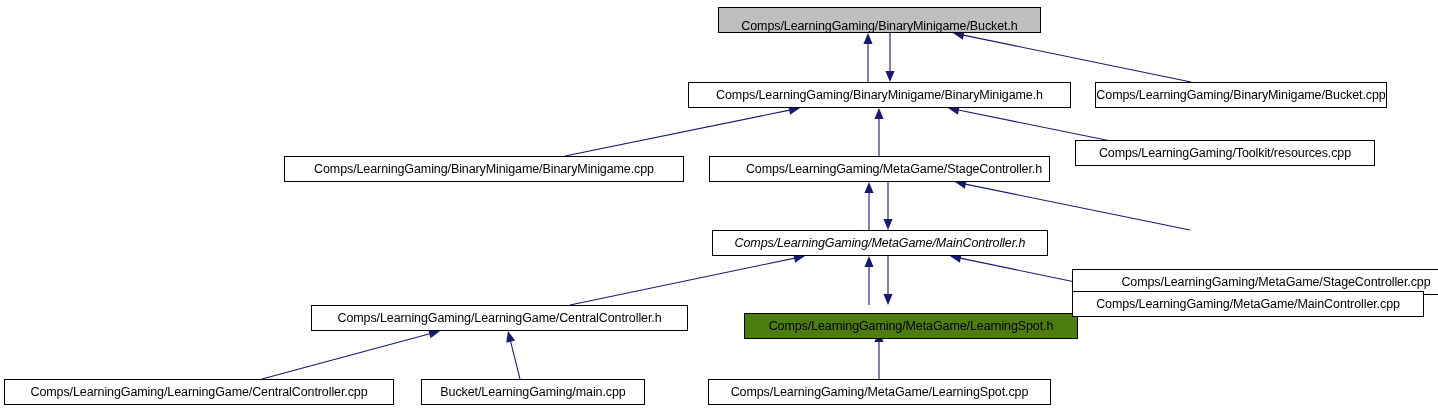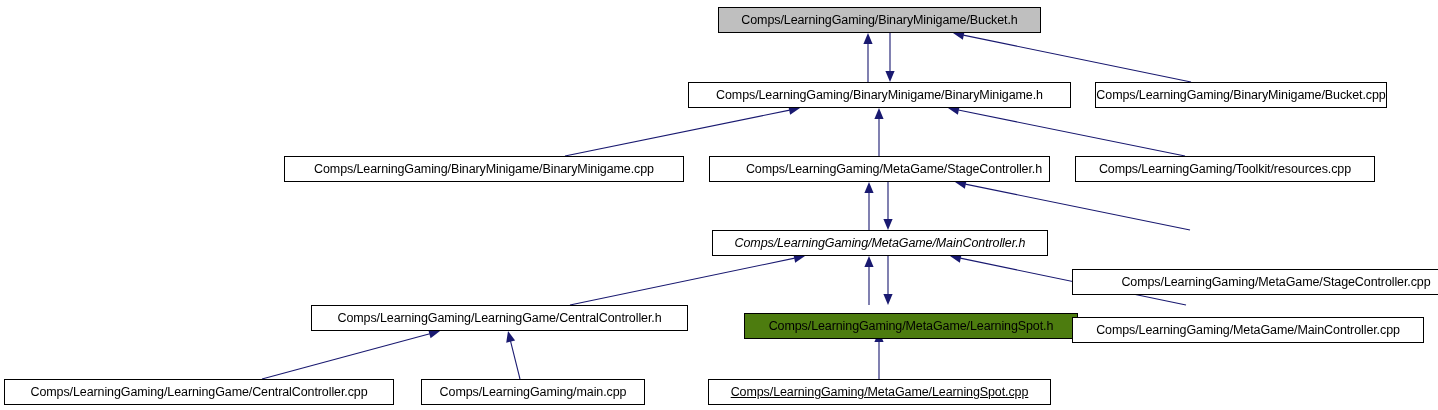--- a/index.html
+++ b/index.html
@@ -112,56 +112,56 @@
       <g>
         <line x1="520" y1="379" x2="510.5466240628815" y2="341.18649625152597" stroke="#191970" stroke-width="1.1"></line>
         <polygon points="508,331 515.1305473760682,340.55590362643153 506.20523637473116,342.78723137676576" fill="#191970"></polygon>
       </g>
       <g>
         <line x1="879" y1="379" x2="879" y2="341.5" stroke="#191970" stroke-width="1.1"></line>
         <polygon points="879,331 883.6,342 874.4,342" fill="#191970"></polygon>
       </g>
     </svg>
   <div id="node-layer">
-      <div class="graph-node highlight" style="left: 718px; top: 7px; width: 323px; height: 26px; background: rgb(191, 191, 191); border-color: rgb(0, 0, 0);">
+      <div class="graph-node highlight" style="left: 718px; top: 7px; width: 323px; height: 26px; background: rgb(191, 191, 191); border-color: rgb(0, 0, 0); align-items: flex-end;">
         <span class="node-label">Comps/LearningGaming/BinaryMinigame/Bucket.h</span>
       </div>
       <div class="graph-node" style="left: 688px; top: 82px; width: 383px; height: 26px; background: rgb(255, 255, 255); border-color: rgb(0, 0, 0);">
         <span class="node-label">Comps/LearningGaming/BinaryMinigame/BinaryMinigame.h</span>
       </div>
       <div class="graph-node" style="left: 1095px; top: 82px; width: 292px; height: 26px; background: rgb(255, 255, 255); border-color: rgb(0, 0, 0);">
         <span class="node-label">Comps/LearningGaming/BinaryMinigame/Bucket.cpp</span>
       </div>
       <div class="graph-node" style="left: 284px; top: 156px; width: 400px; height: 26px; background: rgb(255, 255, 255); border-color: rgb(0, 0, 0);">
         <span class="node-label">Comps/LearningGaming/BinaryMinigame/BinaryMinigame.cpp</span>
       </div>
       <div class="graph-node" style="left: 709px; top: 156px; width: 341px; height: 26px; background: rgb(255, 255, 255); border-color: rgb(0, 0, 0); padding-left: 29px;">
         <span class="node-label">Comps/LearningGaming/MetaGame/StageController.h</span>
       </div>
-      <div class="graph-node" style="left: 1075px; top: 156px; width: 300px; height: 26px; background: rgb(255, 255, 255); border-color: rgb(0, 0, 0);">
+      <div class="graph-node" style="left: 1075px; top: 140px; width: 300px; height: 26px; background: rgb(255, 255, 255); border-color: rgb(0, 0, 0);">
         <span class="node-label">Comps/LearningGaming/Toolkit/resources.cpp</span>
       </div>
       <div class="graph-node" style="left: 712px; top: 230px; width: 336px; height: 26px; background: rgb(255, 255, 255); border-color: rgb(0, 0, 0); font-style: italic;">
         <span class="node-label">Comps/LearningGaming/MetaGame/MainController.h</span>
       </div>
       <div class="graph-node" style="left: 1072px; top: 230px; width: 408px; height: 26px; background: rgb(255, 255, 255); border-color: rgb(0, 0, 0); margin-top: 39px;">
         <span class="node-label">Comps/LearningGaming/MetaGame/StageController.cpp</span>
       </div>
       <div class="graph-node" style="left: 311px; top: 305px; width: 377px; height: 26px; background: rgb(255, 255, 255); border-color: rgb(0, 0, 0); justify-content: center;">
         <span class="node-label">Comps/LearningGaming/LearningGame/CentralController.h</span>
       </div>
       <div class="graph-node" style="left: 744px; top: 305px; width: 334px; height: 26px; background: #4d7c0f; border-color: rgb(0, 0, 0); margin-top: 8px;">
         <span class="node-label">Comps/LearningGaming/MetaGame/LearningSpot.h</span>
       </div>
-      <div class="graph-node" style="left: 1072px; top: 317px; width: 352px; height: 26px; background: rgb(255, 255, 255); border-color: rgb(0, 0, 0);">
+      <div class="graph-node" style="left: 1072px; top: 291px; width: 352px; height: 26px; background: rgb(255, 255, 255); border-color: rgb(0, 0, 0);">
         <span class="node-label">Comps/LearningGaming/MetaGame/MainController.cpp</span>
       </div>
       <div class="graph-node" style="left: 4px; top: 379px; width: 390px; height: 26px; background: rgb(255, 255, 255); border-color: rgb(0, 0, 0);">
         <span class="node-label">Comps/LearningGaming/LearningGame/CentralController.cpp</span>
       </div>
       <div class="graph-node" style="left: 421px; top: 379px; width: 224px; height: 26px; background: rgb(255, 255, 255); border-color: rgb(0, 0, 0);">
-        <span class="node-label">Comps/LearningGaming/main.cpp</span>
+        <span class="node-label">Bucket/LearningGaming/main.cpp</span>
       </div>
-      <div class="graph-node" style="left: 708px; top: 379px; width: 343px; height: 26px; background: rgb(255, 255, 255); border-color: rgb(0, 0, 0); text-decoration: underline;">
+      <div class="graph-node" style="left: 708px; top: 379px; width: 343px; height: 26px; background: rgb(255, 255, 255); border-color: rgb(0, 0, 0);">
         <span class="node-label">Comps/LearningGaming/MetaGame/LearningSpot.cpp</span>
       </div>
     </div>
 </div>
 
 </body></html>

